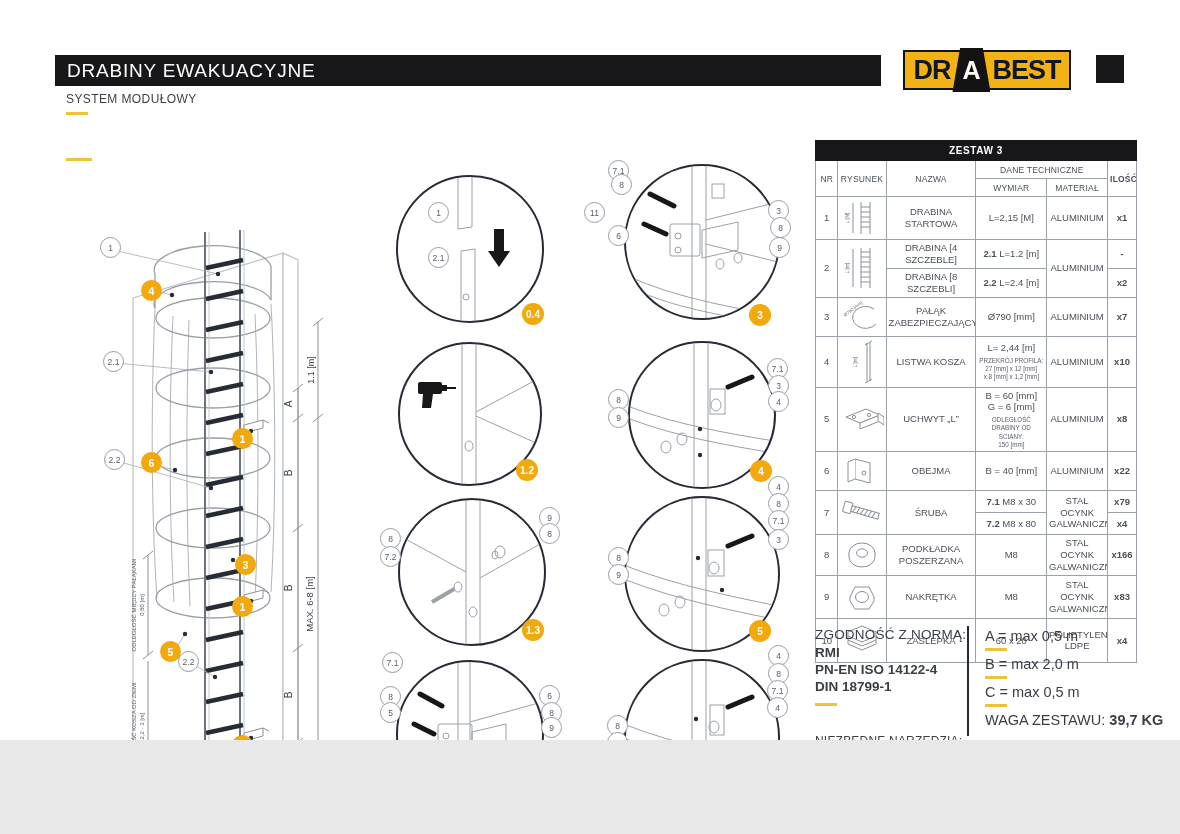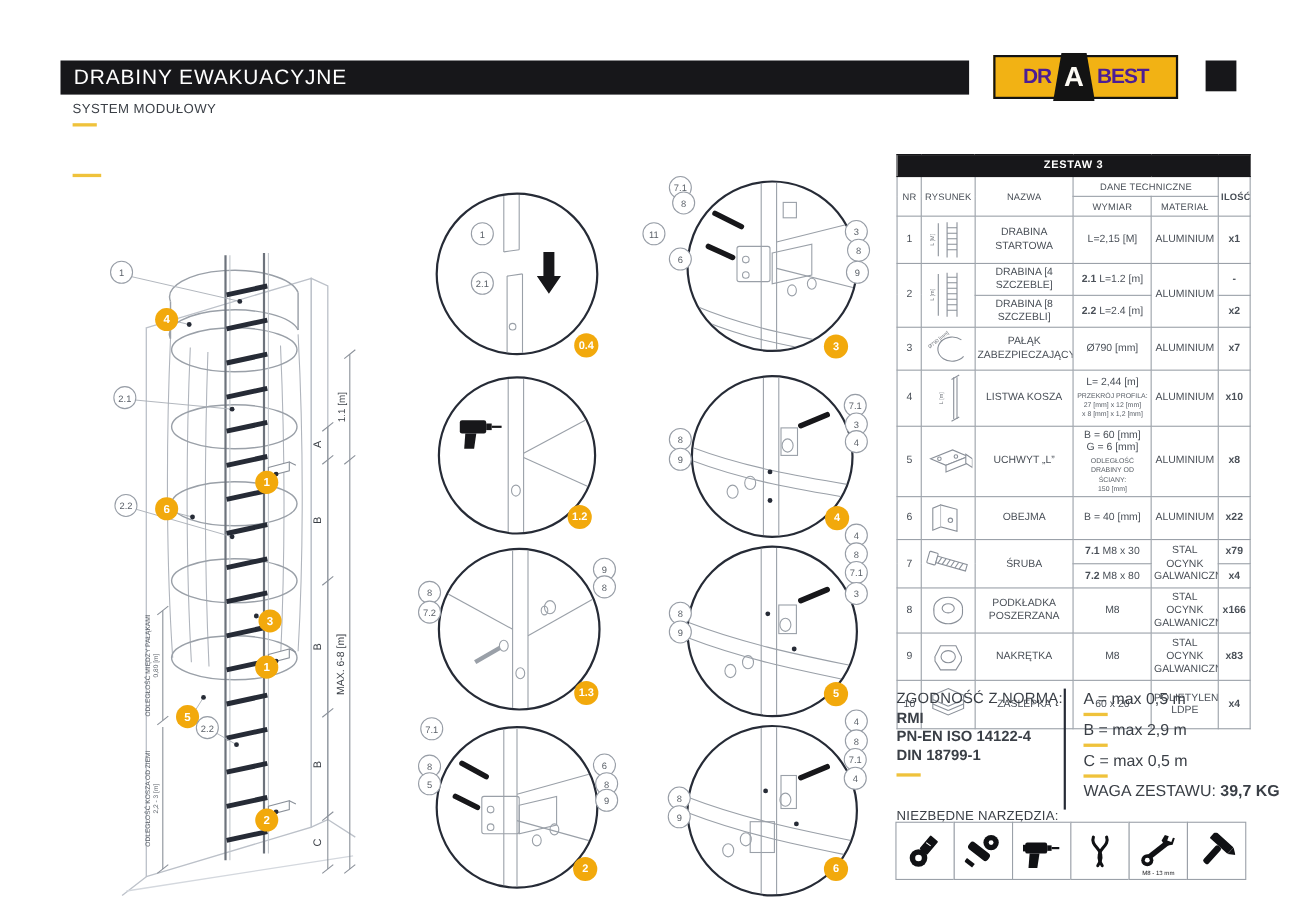--- a/index.html
+++ b/index.html
@@ -1,28 +1,28 @@
 <!DOCTYPE html>
 <html><head>
 <meta charset="utf-8">
 <style>
   html,body{margin:0;padding:0;background:#e8e8e8}
-  .page{position:relative;width:1180px;height:834px;background:#fff;overflow:hidden;
+  .page{position:relative;width:1180px;height:740px;background:#fff;overflow:hidden;
         font-family:"Liberation Sans",sans-serif;color:#3A3F46;margin:0 auto}
   .abs{position:absolute}
   
   .titlebar{position:absolute;left:55px;top:55px;width:826px;height:31px;background:#17171A;
             color:#fff;font-size:19px;letter-spacing:.8px;display:flex;align-items:center;
             padding-left:12px;box-sizing:border-box;font-weight:500}
   .subtitle{position:absolute;left:66px;top:92px;font-size:12px;letter-spacing:.4px}
   .dash{position:absolute;height:2.5px;width:22px;background:#EFC23B}
   .logo{position:absolute;left:903px;top:50px;width:168px;height:40px;background:#F2B214;
         border:2px solid #131313;box-sizing:border-box;display:flex;align-items:center;
         justify-content:center;font-weight:bold}
-  .logo .dr,.logo .best{font-size:19px;color:#4c1d95;letter-spacing:-1px}
+  .logo .dr,.logo .best{font-size:27px;color:#0f172a;letter-spacing:-1px}
   .logo .amid{width:38px;height:44px;background:#131313;margin:0 2px;
               clip-path:polygon(20% 0,80% 0,100% 100%,0 100%);
               display:flex;align-items:center;justify-content:center;color:#fdfbf4;font-size:25px}
   .corner-square{position:absolute;left:1096px;top:55px;width:28px;height:28px;background:#17171A}
   .section-title{position:absolute;left:66px;top:136px;font-size:13.5px;letter-spacing:.2px}
   
   .chip{position:absolute;border-radius:50%;display:flex;align-items:center;justify-content:center;z-index:6}
   .chip.w{width:19px;height:19px;background:#fff;border:1px solid #979DA6;color:#5a6068;font-size:8.5px}
   .chip.y{width:21px;height:21px;background:#F2A90C;color:#fff;font-size:10.5px;font-weight:bold}
   .chip.badge{width:22px;height:22px;font-size:10px}
@@ -670,21 +670,21 @@
   <div class="norms-label">ZGODNOŚĆ Z NORMĄ:</div>
   <div class="norm" style="top:645px">RMI</div>
   <div class="norm" style="top:662px">PN-EN ISO 14122-4</div>
   <div class="norm" style="top:679px">DIN 18799-1</div>
   <div class="dash" style="left:815px;top:703px"></div>
 
   <div class="vdiv"></div>
 
   <div class="legend-line" style="top:628px">A = max 0,5 m</div>
   <div class="dash" style="left:985px;top:648px"></div>
-  <div class="legend-line" style="top:656px">B = max 2,9 m</div>
+  <div class="legend-line" style="top:656px">B = max 2,0 m</div>
   <div class="dash" style="left:985px;top:676px"></div>
   <div class="legend-line" style="top:684px">C = max 0,5 m</div>
   <div class="dash" style="left:985px;top:704px"></div>
   <div class="waga">
     <span>WAGA ZESTAWU:</span>
     <b>39,7 KG</b>
   </div>
 
   <div class="tools-label">NIEZBĘDNE NARZĘDZIA:</div>
   <div class="tools">

